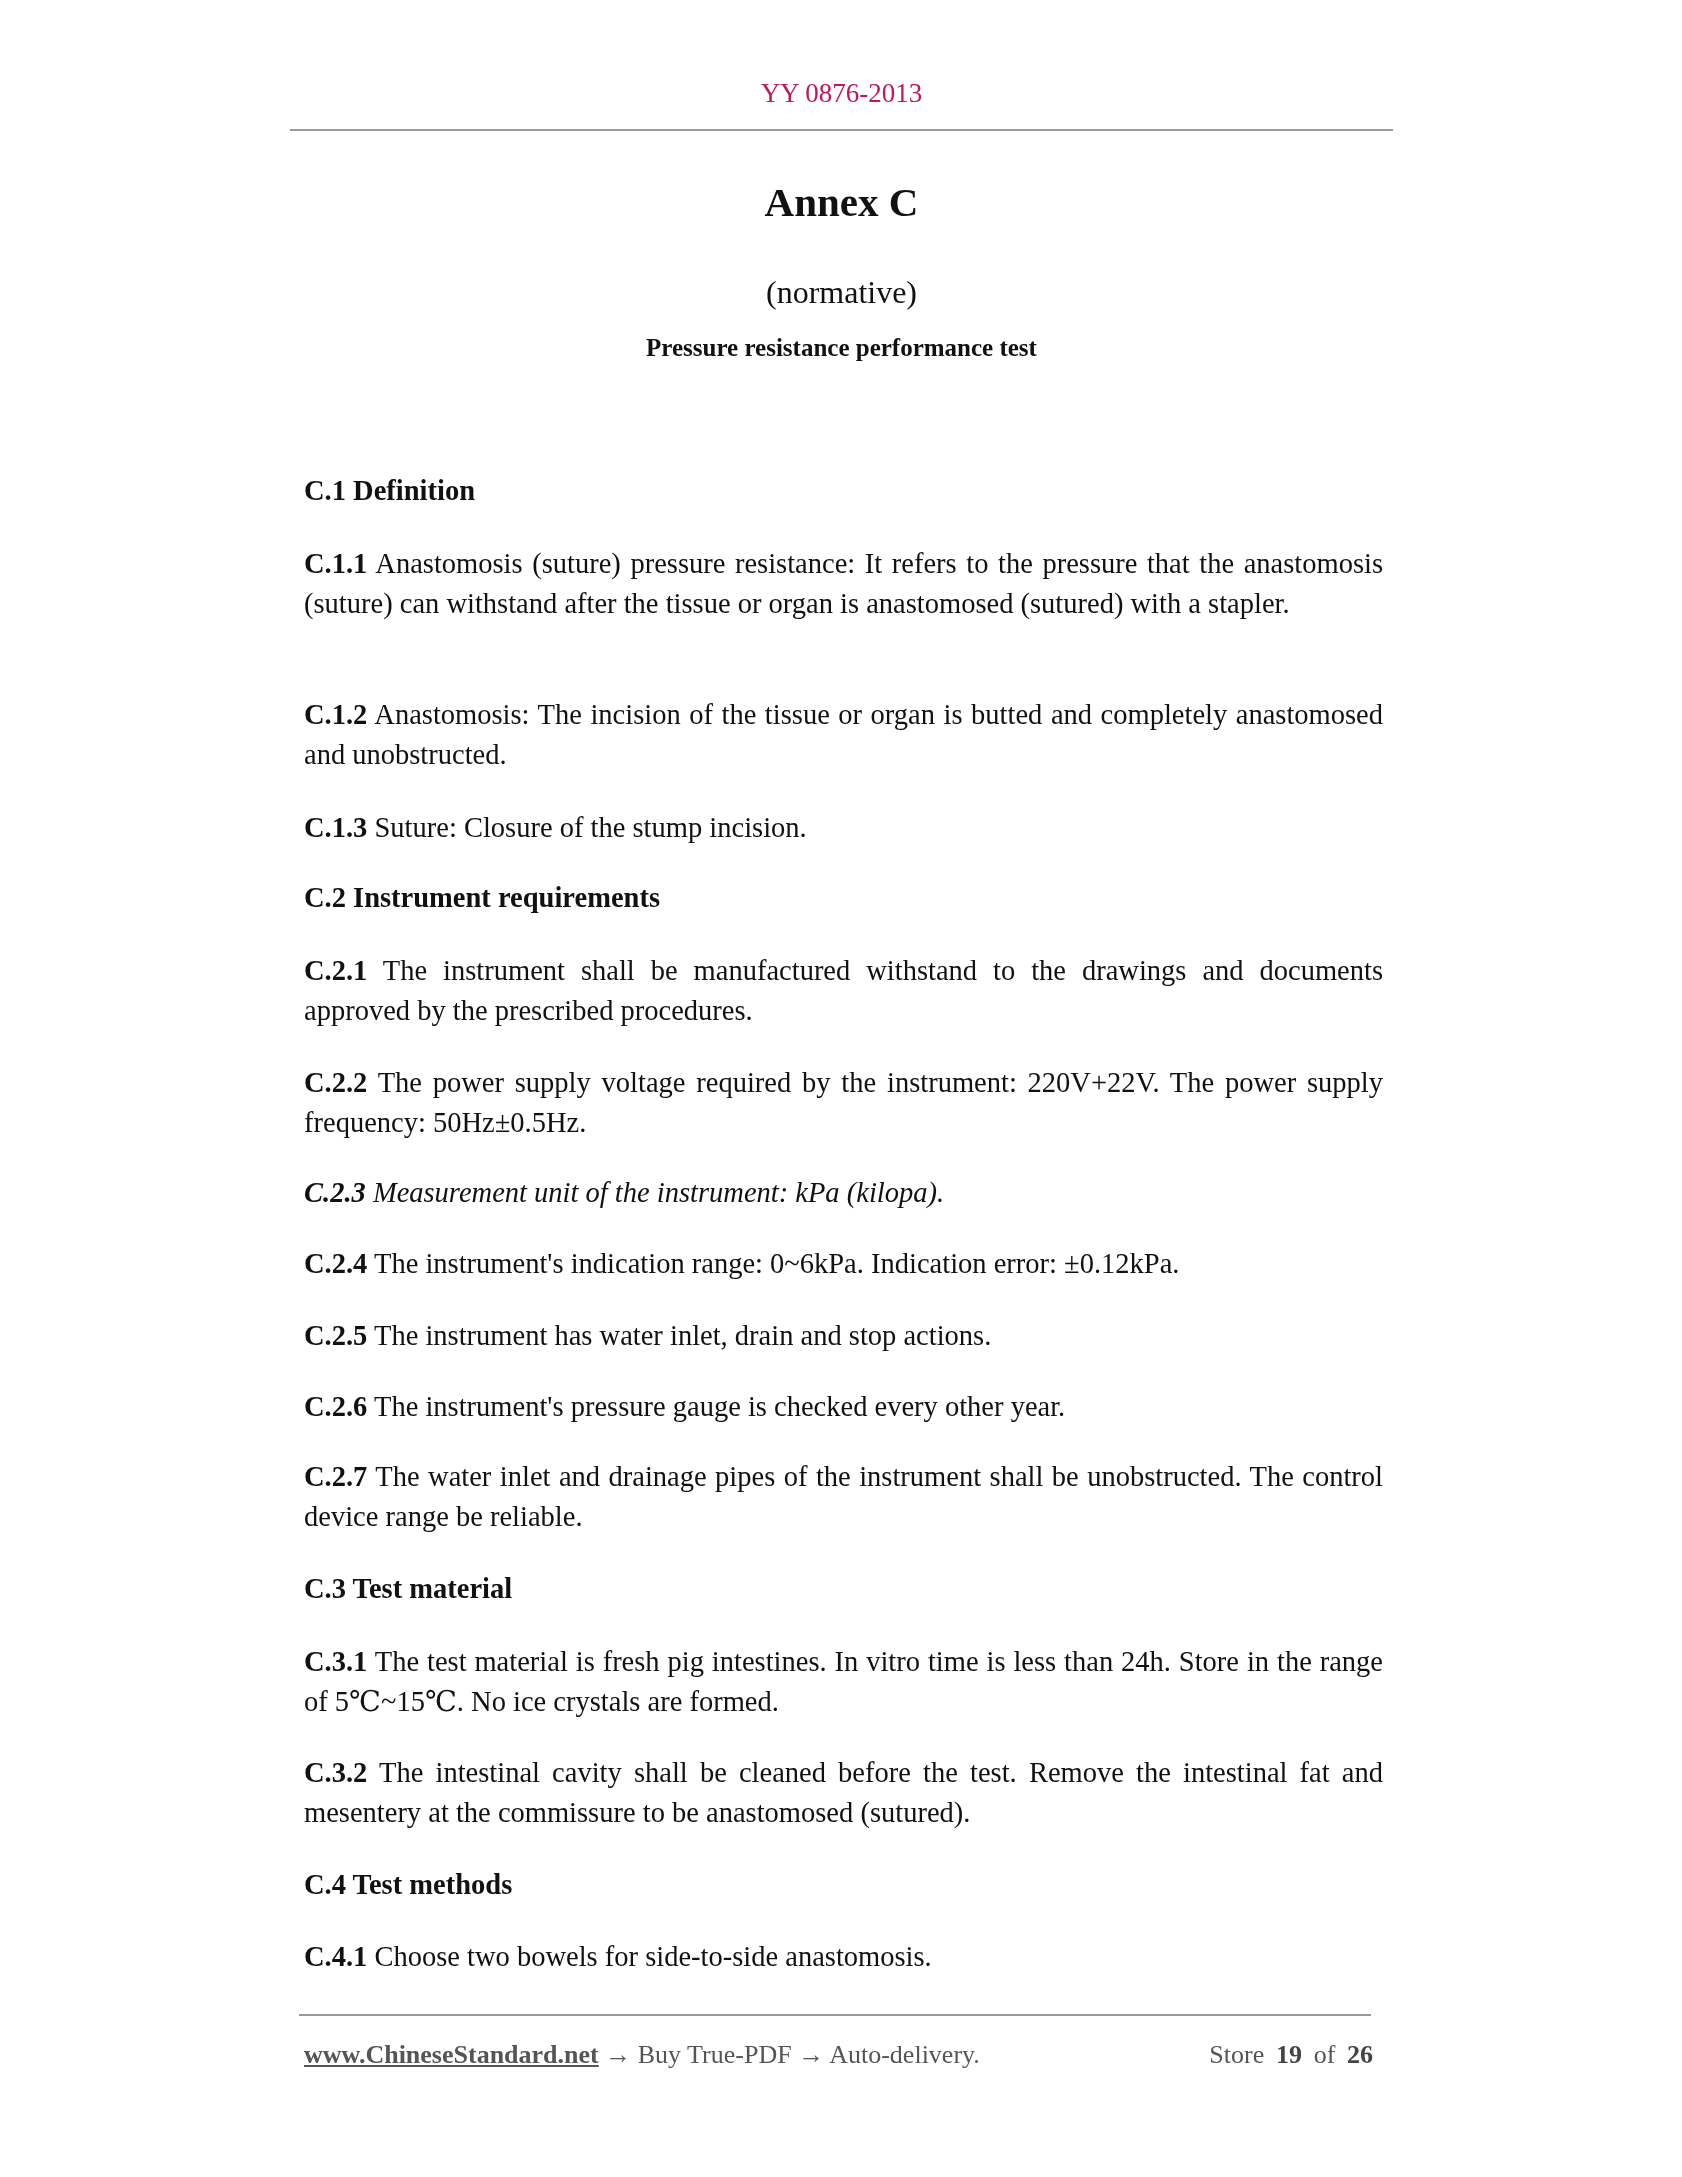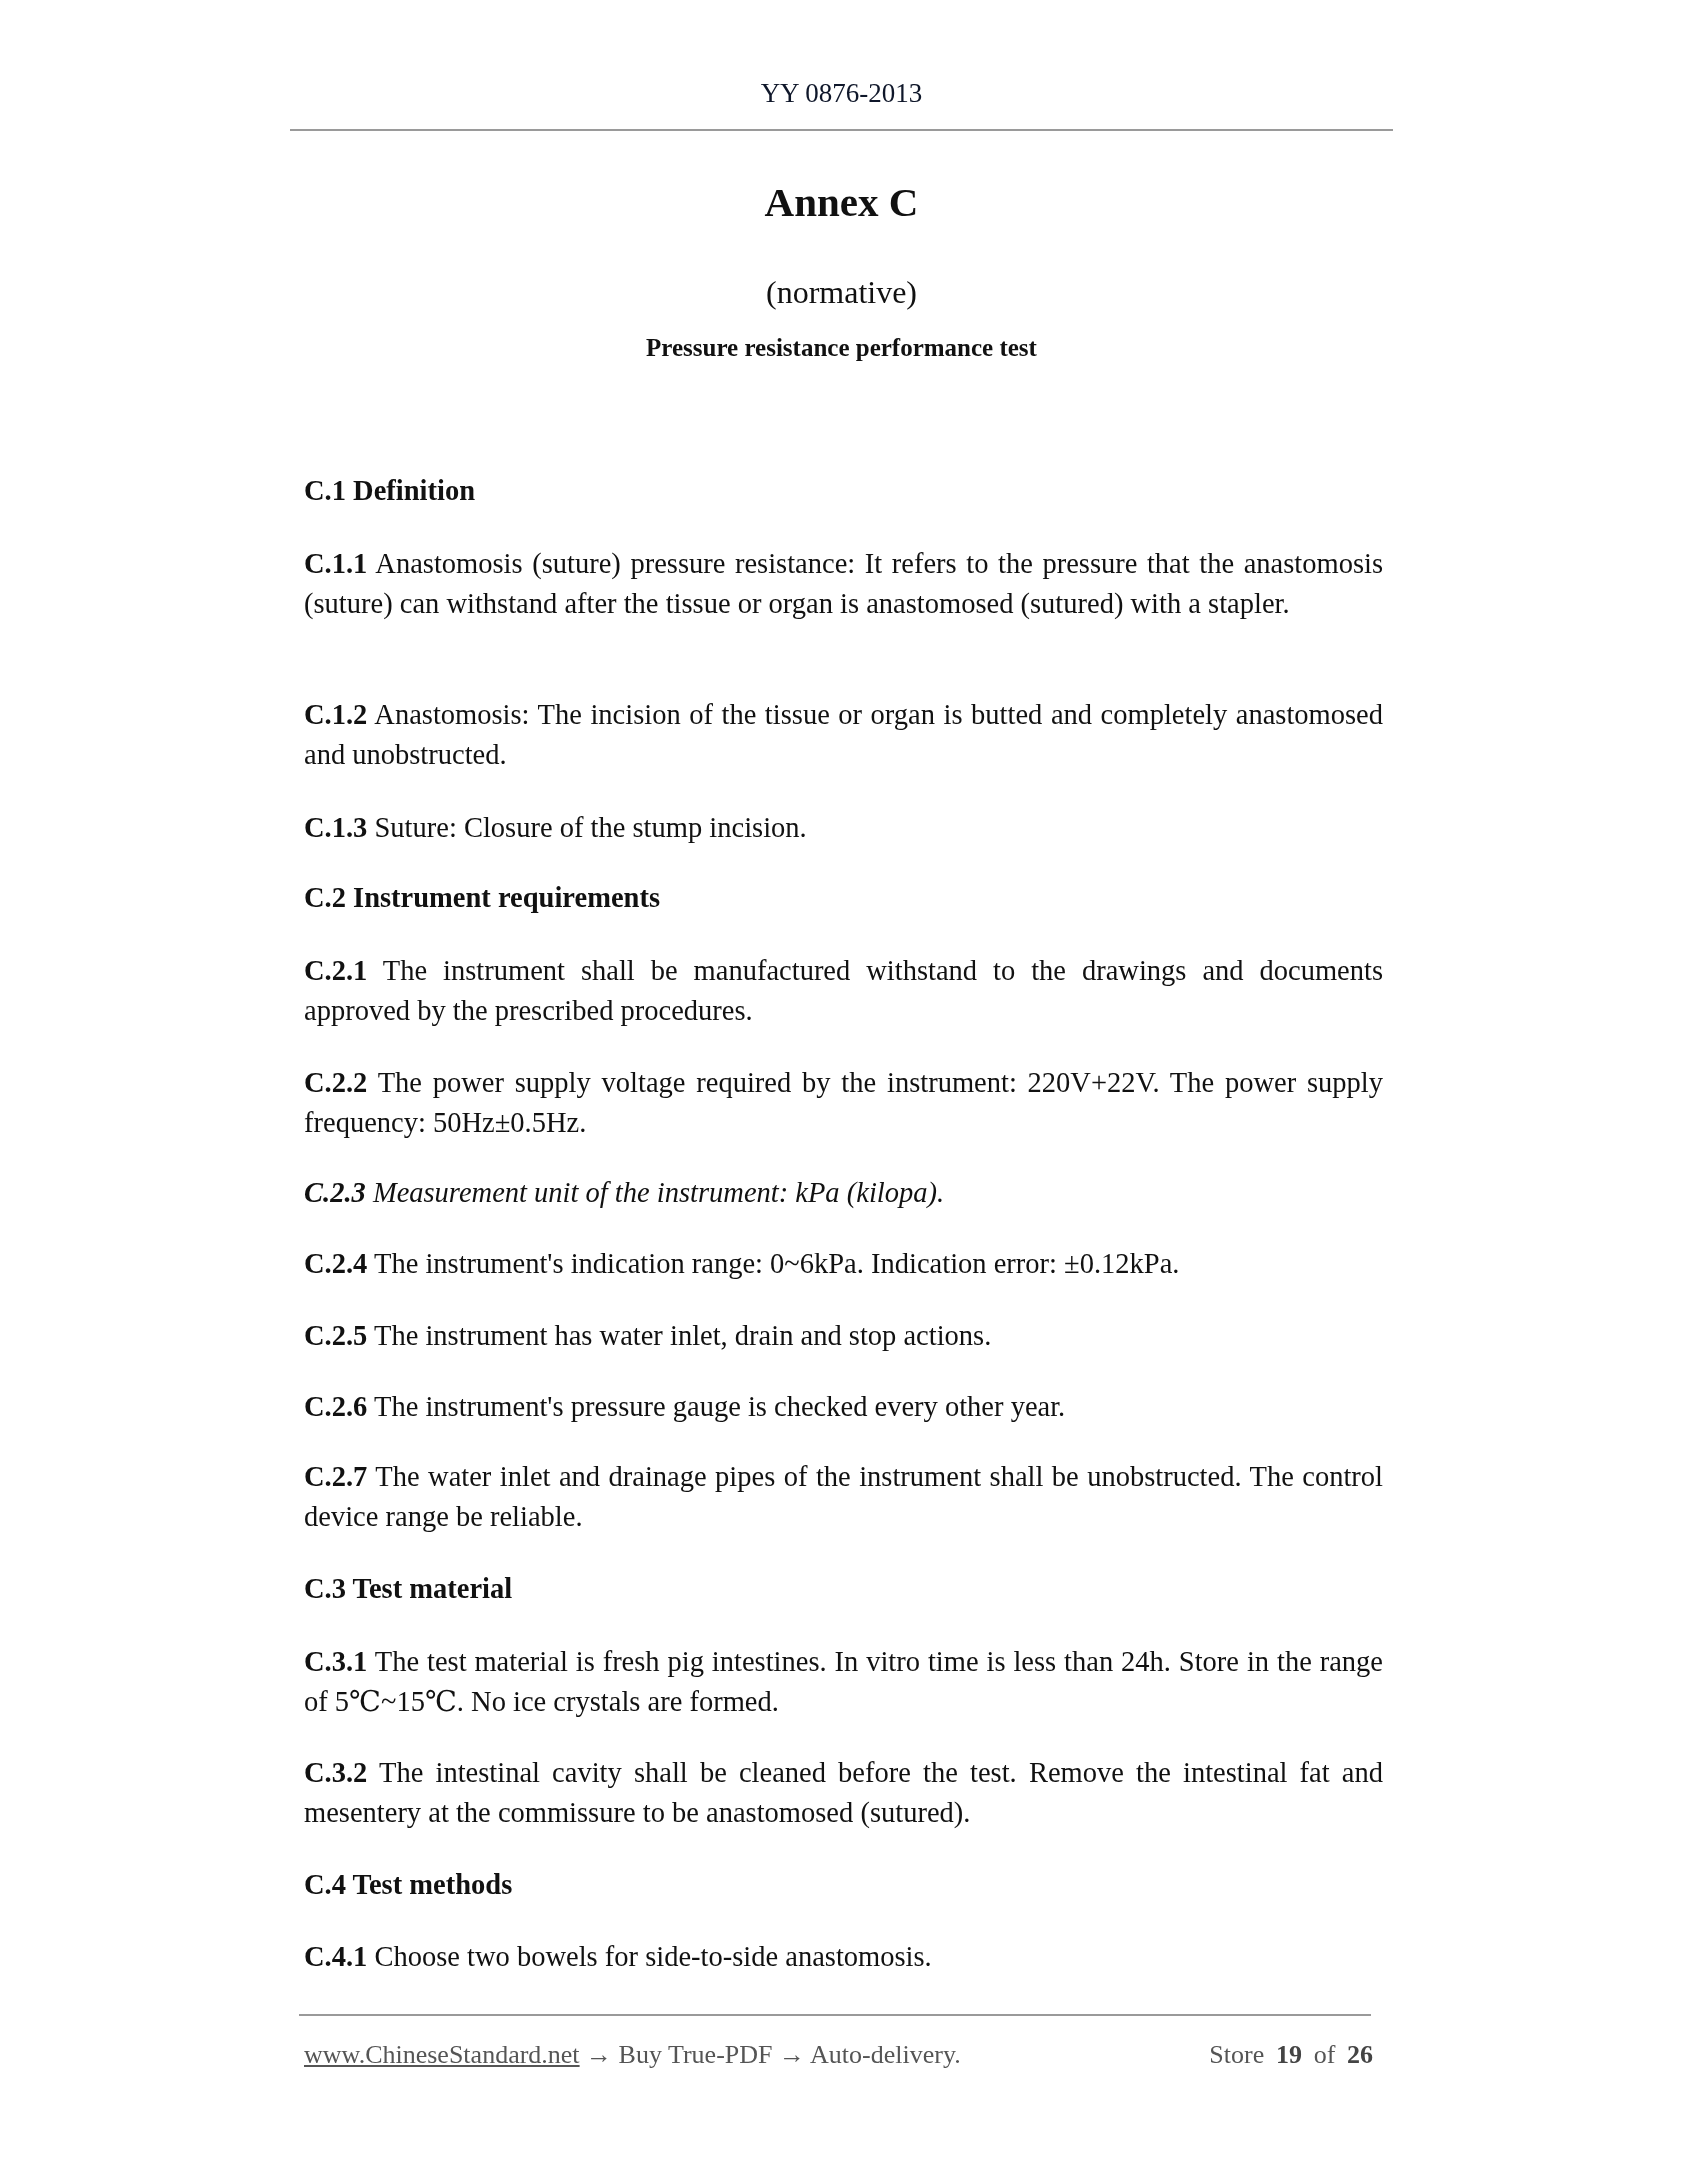--- a/index.html
+++ b/index.html
@@ -1,31 +1,31 @@
 <!DOCTYPE html>
 <html style="font-size:14px"><head>
 <meta charset="utf-8">
 <style>
   html, body { margin: 0; padding: 0; background: #ffffff; }
   body { width: 1683px; height: 2177px; position: relative; overflow: hidden;
          font-family: "Liberation Serif", "DejaVu Serif", serif; color: #111; }
   .abs { position: absolute; }
   .header-code { left: 0; width: 1683px; top: 76px; text-align: center;
-                 font-size: 27px; color: #0f172a; line-height: 35px; }
+                 font-size: 27px; color: #be185d; line-height: 35px; }
   .rule { height: 1.7px; background: #9a9a9a; }
   .title { left: 0; width: 1683px; text-align: center; }
   .annex { top: 176px; font-size: 41px; font-weight: bold; line-height: 52px; }
   .normative { top: 271px; font-size: 32px; line-height: 42px; }
   .subtitle { top: 330px; font-size: 25px; font-weight: bold; line-height: 35px; }
   .block { left: 304px; width: 1079px; font-size: 28.5px; line-height: 40px; }
   .para { text-align: justify; }
   .heading { font-weight: bold; }
   .num { font-weight: bold; }
   .footer { top: 2037px; font-size: 26px; color: #555; line-height: 35px; }
-  .footer-link { color: #555; text-decoration: underline; text-decoration-color: #555; }
+  .footer-link { color: #555; text-decoration: underline; text-decoration-color: #555; font-weight: bold; }
   .page-num b { color: #444; }
 </style>
 </head>
 <body>
 
 <div class="abs header-code">YY 0876-2013</div>
 <div class="abs rule" style="left:290px; width:1103px; top:129px;"></div>
 
 <div class="abs title annex">Annex C</div>
 <div class="abs title normative">(normative)</div>

